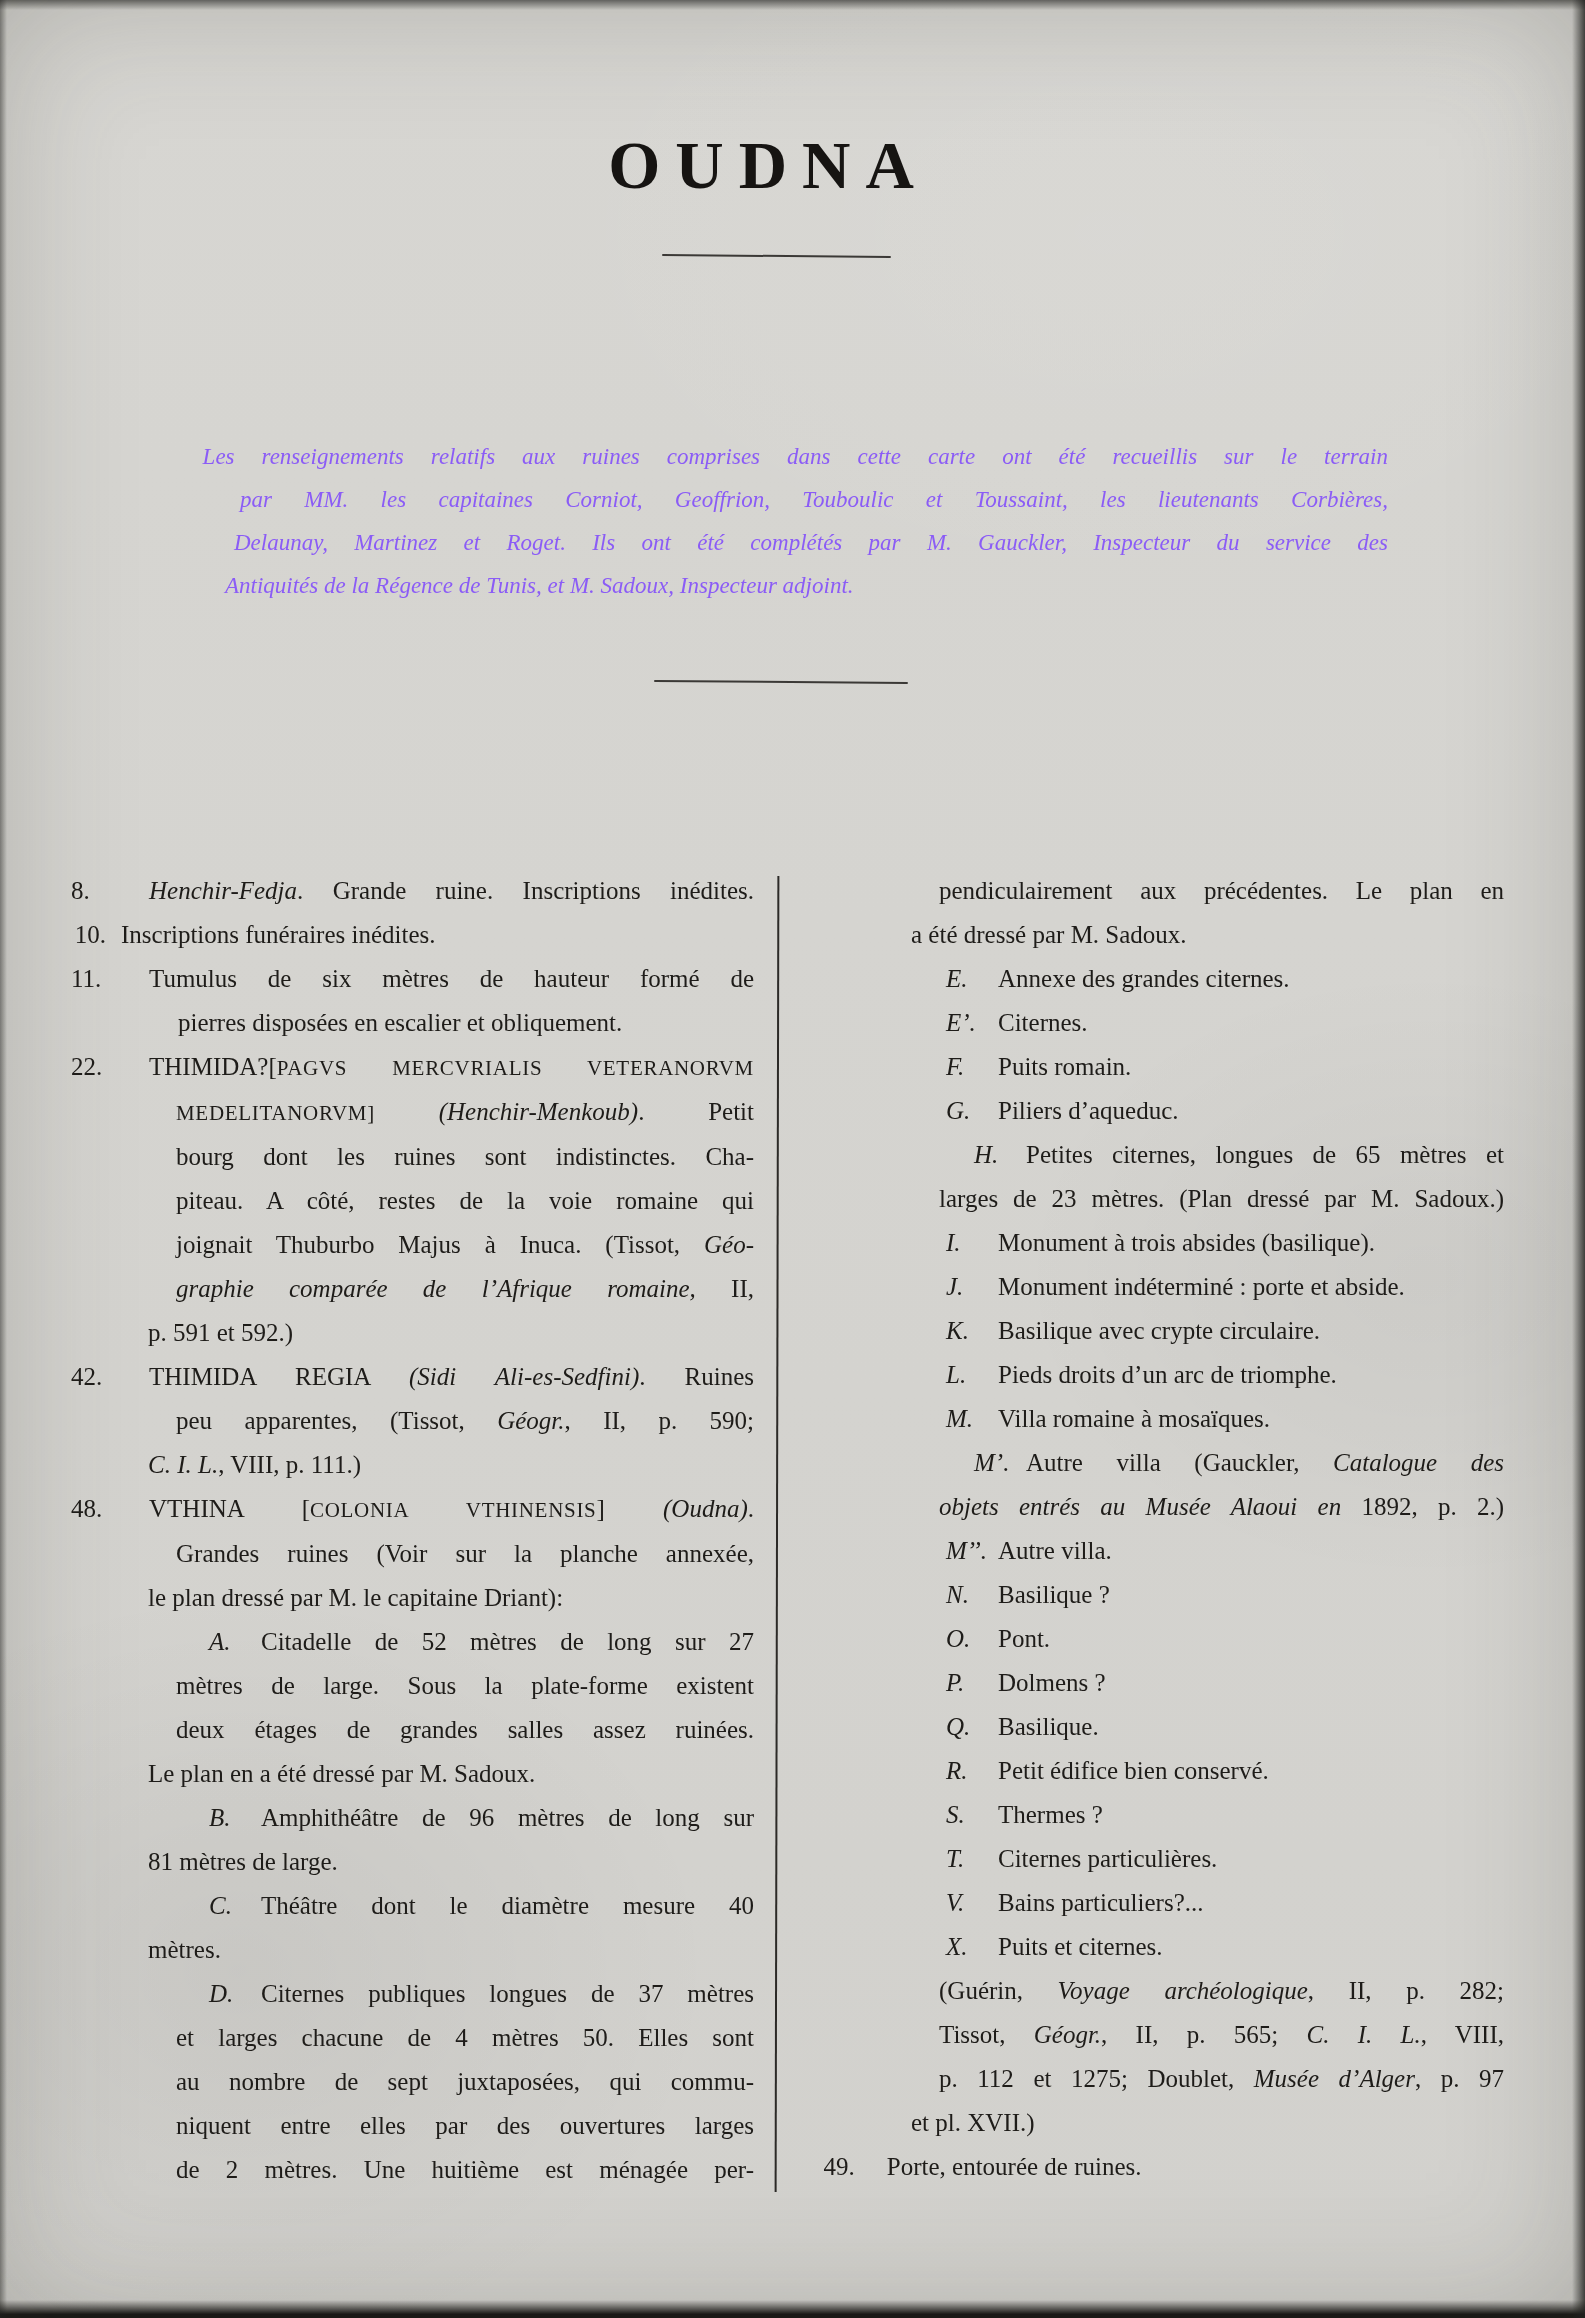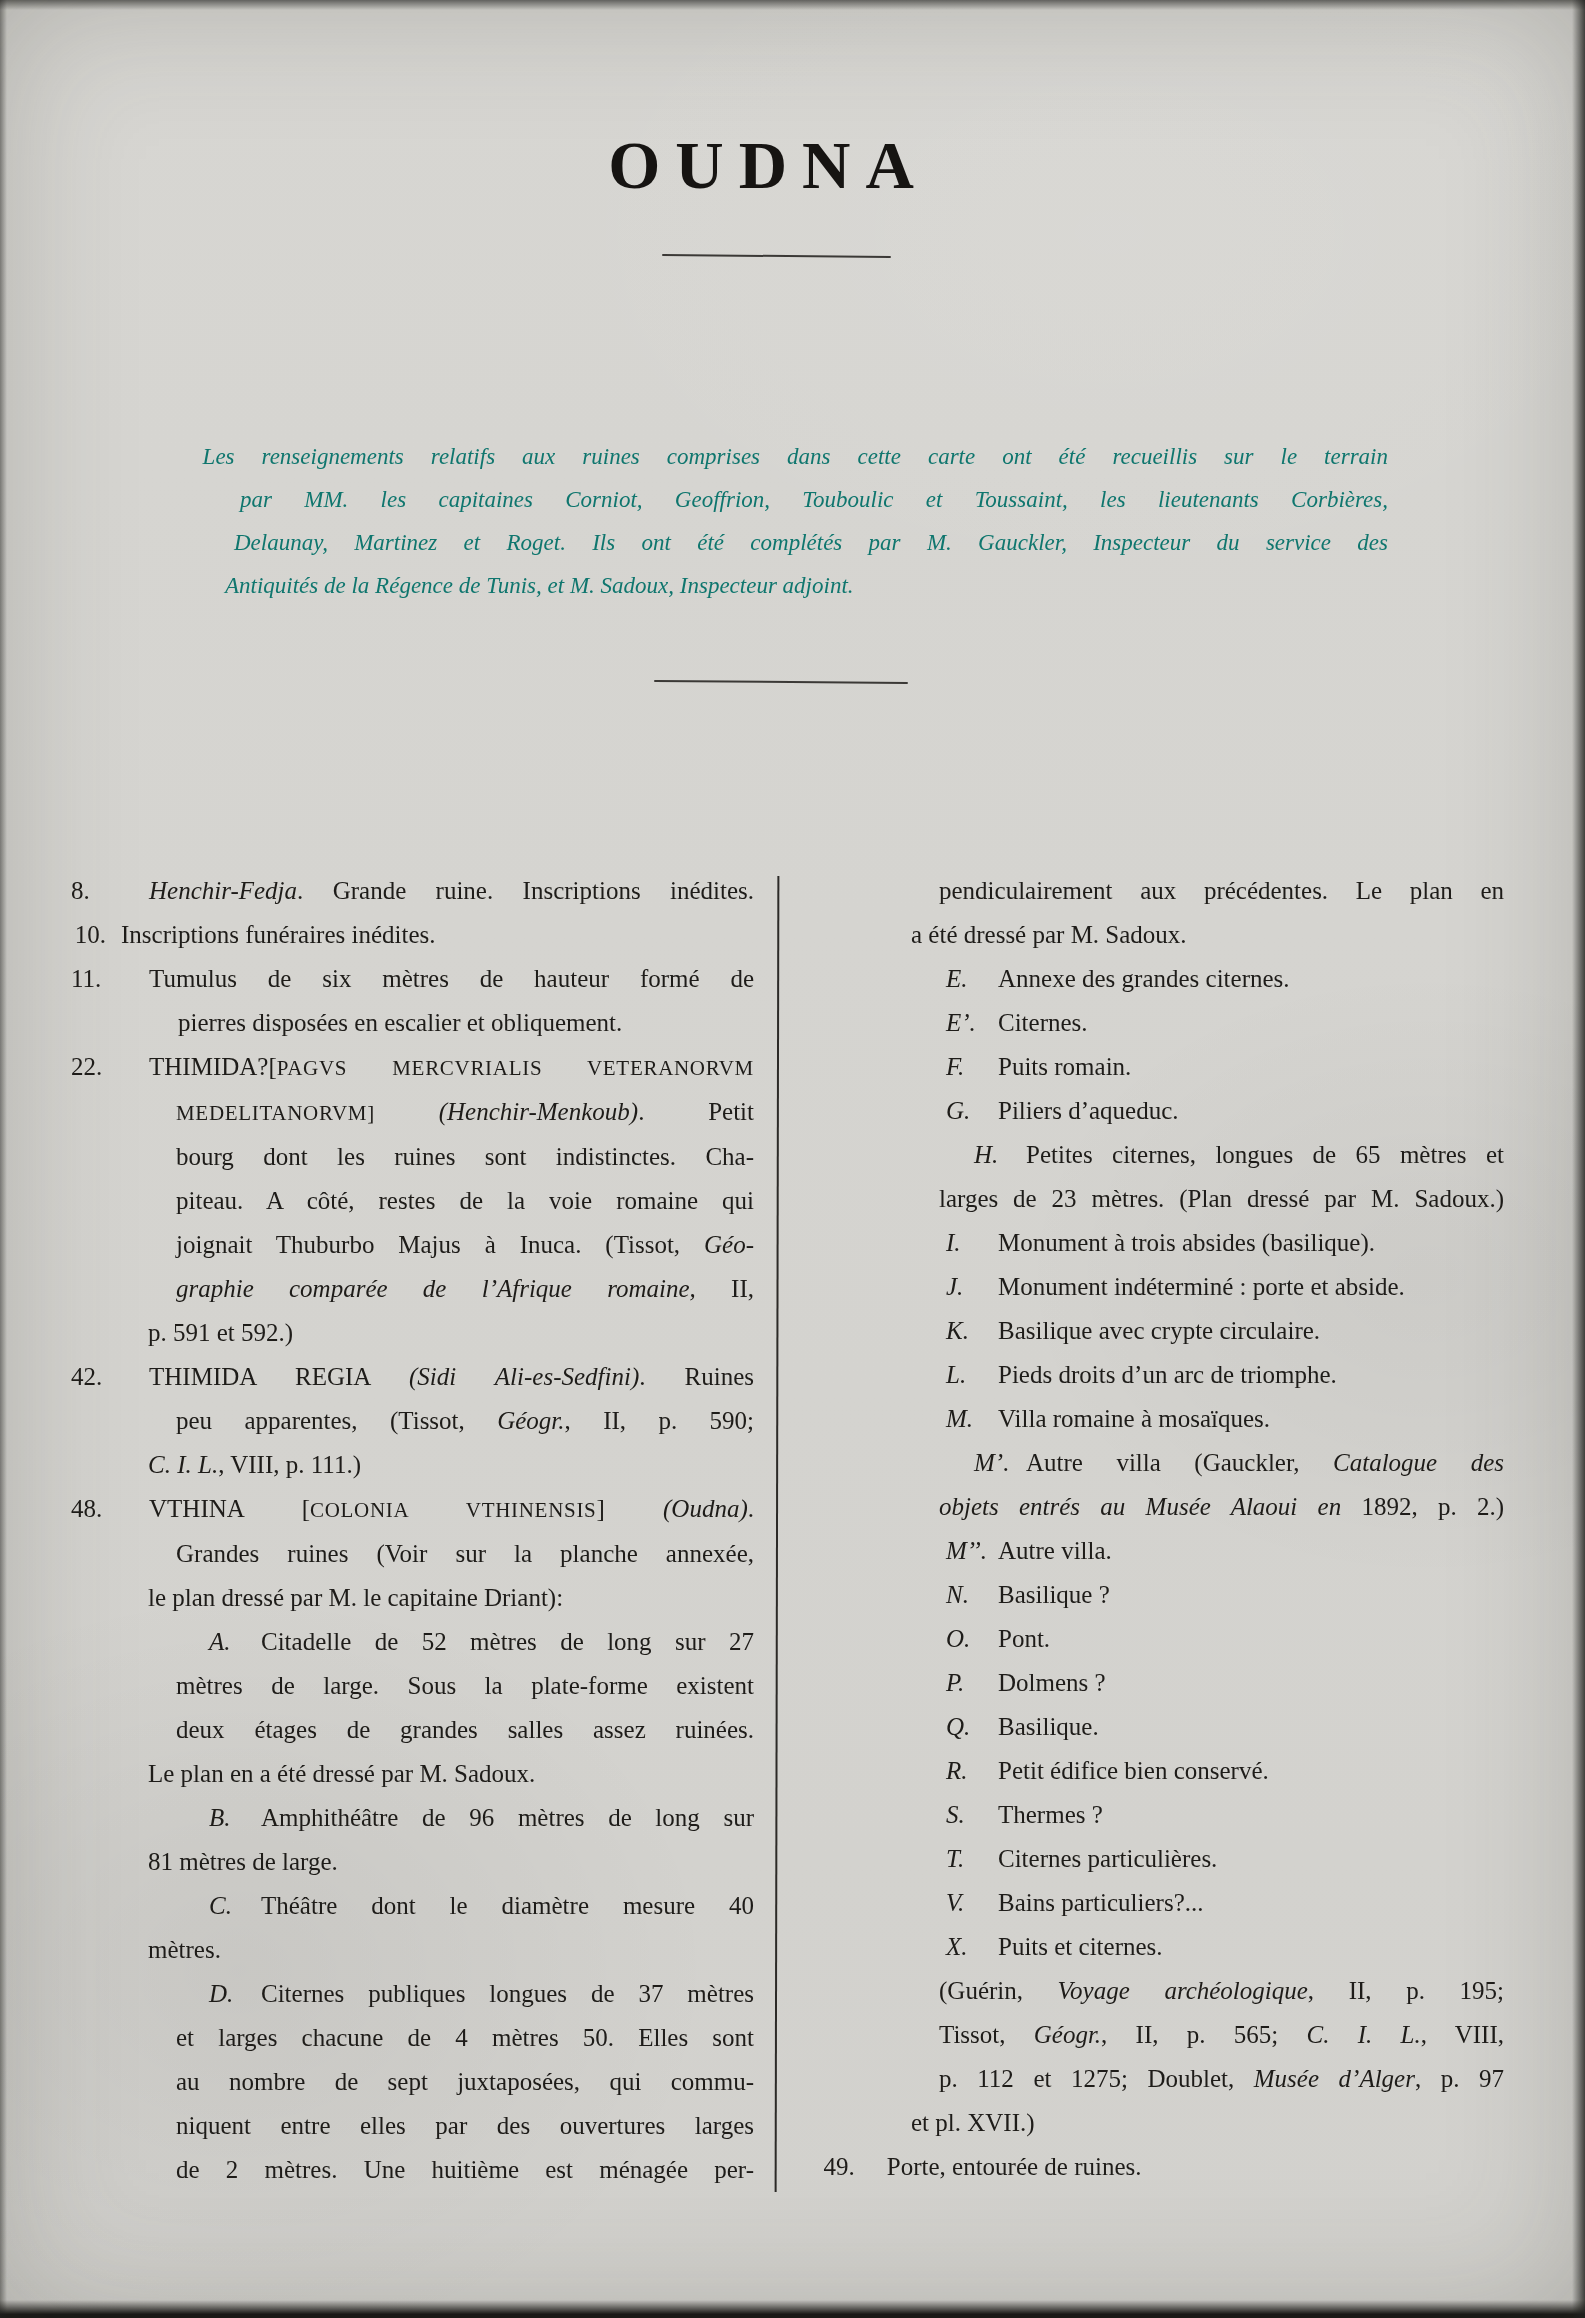--- a/index.html
+++ b/index.html
@@ -29,21 +29,21 @@
     color:#161412;line-height:1;
   }
   
   .rule{position:absolute;height:2.2px;background:#3b3936;border-radius:1.5px;}
   .rule-1{left:662px;top:255px;width:229px;transform:rotate(0.5deg);}
   .rule-2{left:654px;top:681px;width:254px;transform:rotate(0.45deg);}
 
   
   .intro{
     position:absolute;left:207px;top:435px;width:1181px;
-    font-style:italic;font-size:23px;line-height:43px;color:#0f766e;
+    font-style:italic;font-size:23px;line-height:43px;color:#8b5cf6;
   }
   .intro .line{white-space:normal;}
 
   
   .col{position:absolute;top:869px;font-size:25px;line-height:44px;}
   .col-left{left:43px;width:711px;}
   .col-right{left:813px;width:691px;}
   .divider{
     position:absolute;left:776px;top:876px;width:2.2px;height:1316px;
     background:#2c2a27;transform:rotate(0.12deg);
@@ -135,21 +135,21 @@
       <div class="line sub"><span class="s-L">M’’.</span><span class="s-n">Autre villa.</span></div>
       <div class="line sub"><span class="s-L">N.</span><span class="s-n">Basilique ?</span></div>
       <div class="line sub"><span class="s-L">O.</span><span class="s-n">Pont.</span></div>
       <div class="line sub"><span class="s-L">P.</span><span class="s-n">Dolmens ?</span></div>
       <div class="line sub"><span class="s-L">Q.</span><span class="s-n">Basilique.</span></div>
       <div class="line sub"><span class="s-L">R.</span><span class="s-n">Petit édifice bien conservé.</span></div>
       <div class="line sub"><span class="s-L">S.</span><span class="s-n">Thermes ?</span></div>
       <div class="line sub"><span class="s-L">T.</span><span class="s-n">Citernes particulières.</span></div>
       <div class="line sub"><span class="s-L">V.</span><span class="s-n">Bains particuliers?...</span></div>
       <div class="line sub"><span class="s-L">X.</span><span class="s-n">Puits et citernes.</span></div>
-      <div class="line c j"><span class="s-n">(Guérin, </span><span class="s-i">Voyage archéologique</span><span class="s-n">, II, p. 195;</span></div>
+      <div class="line c j"><span class="s-n">(Guérin, </span><span class="s-i">Voyage archéologique</span><span class="s-n">, II, p. 282;</span></div>
       <div class="line c j"><span class="s-n">Tissot, </span><span class="s-i">Géogr.</span><span class="s-n">, II, p. 565; </span><span class="s-i">C. I. L.</span><span class="s-n">, VIII,</span></div>
       <div class="line c j"><span class="s-n">p. 112 et 1275; Doublet, </span><span class="s-i">Musée d’Alger</span><span class="s-n">, p. 97</span></div>
       <div class="line c"><span class="s-n">et pl. XVII.)</span></div>
       <div class="line"><span class="num">49.</span><span class="s-n">Porte, entourée de ruines.</span></div>
     </div>
 
   <div class="edge edge-top"></div>
   <div class="edge edge-bottom"></div>
   <div class="edge edge-right"></div>
   <div class="edge edge-left"></div>

